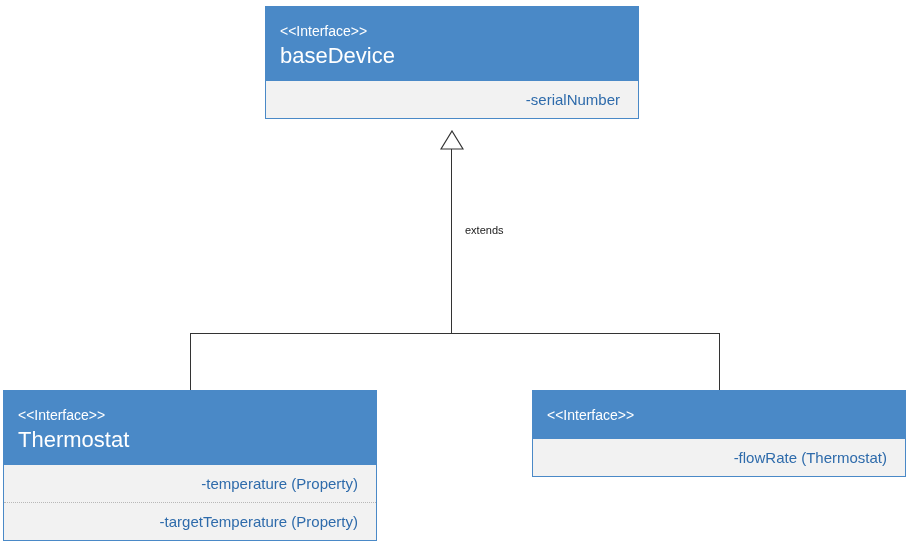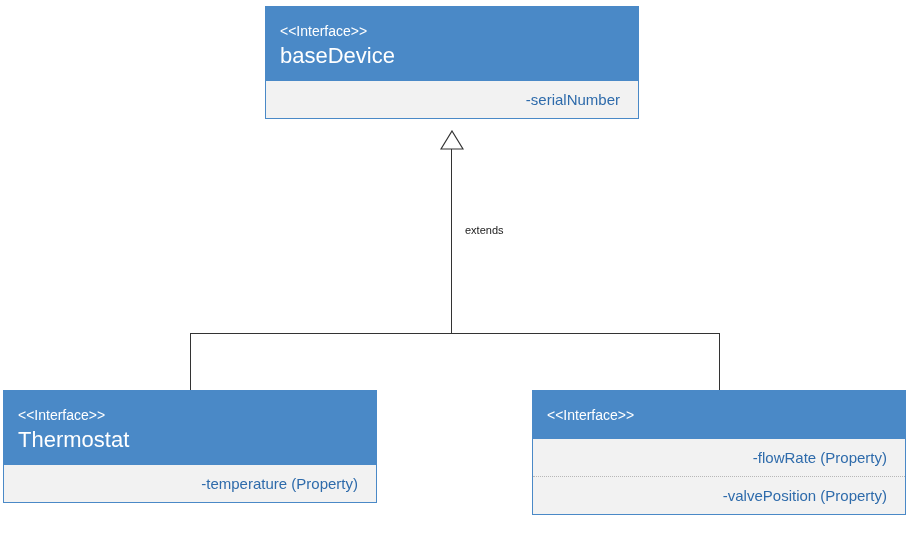--- a/index.html
+++ b/index.html
@@ -64,30 +64,30 @@
   </div>
 </div>
 
 <div class="class-box" style="left:3px; top:390px; width:374px;">
   <div class="class-header">
     <div class="stereotype">&lt;&lt;Interface&gt;&gt;</div>
     <div class="class-name">Thermostat</div>
   </div>
   <div class="class-body">
     <div class="attribute">-temperature (Property)</div>
+    <div class="attribute">-targetTemperature (Property)</div>
   </div>
 </div>
 
 <div class="class-box" style="left:532px; top:390px; width:374px;">
   <div class="class-header">
     <div class="stereotype">&lt;&lt;Interface&gt;&gt;</div>
   </div>
   <div class="class-body">
-    <div class="attribute">-flowRate (Property)</div>
-    <div class="attribute">-valvePosition (Property)</div>
+    <div class="attribute">-flowRate (Thermostat)</div>
   </div>
 </div>
 
 <div class="connector-line" style="left:451px; top:148px; width:1.2px; height:186px;"></div>
 
 <div class="connector-line" style="left:190px; top:333px; width:530px; height:1.2px;"></div>
 
 <div class="connector-line" style="left:190px; top:333px; width:1.2px; height:57px;"></div>
 
 <div class="connector-line" style="left:719px; top:333px; width:1.2px; height:57px;"></div>

